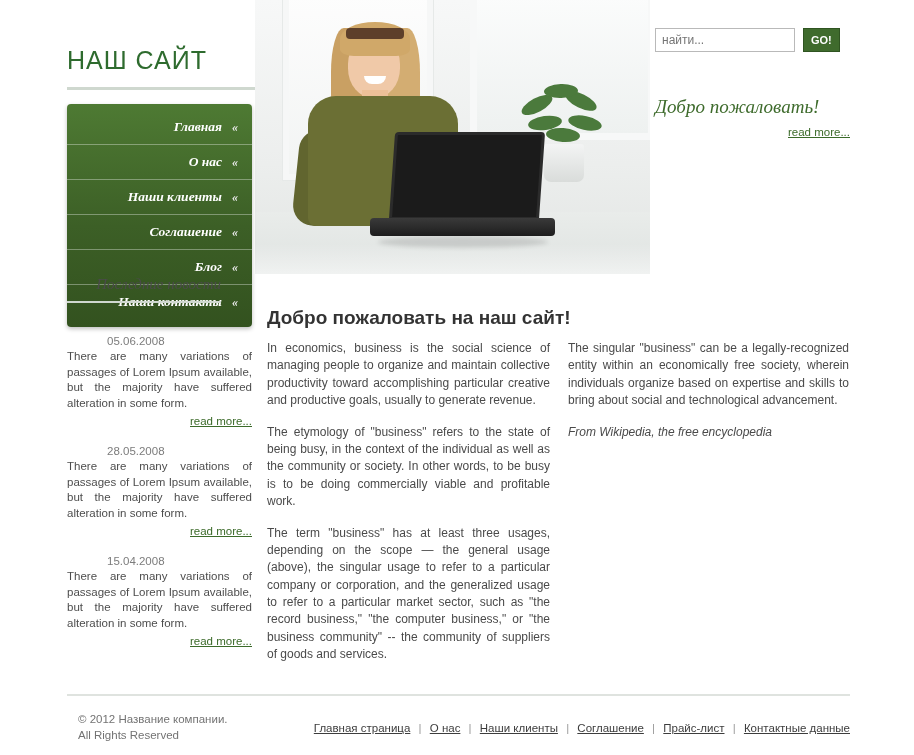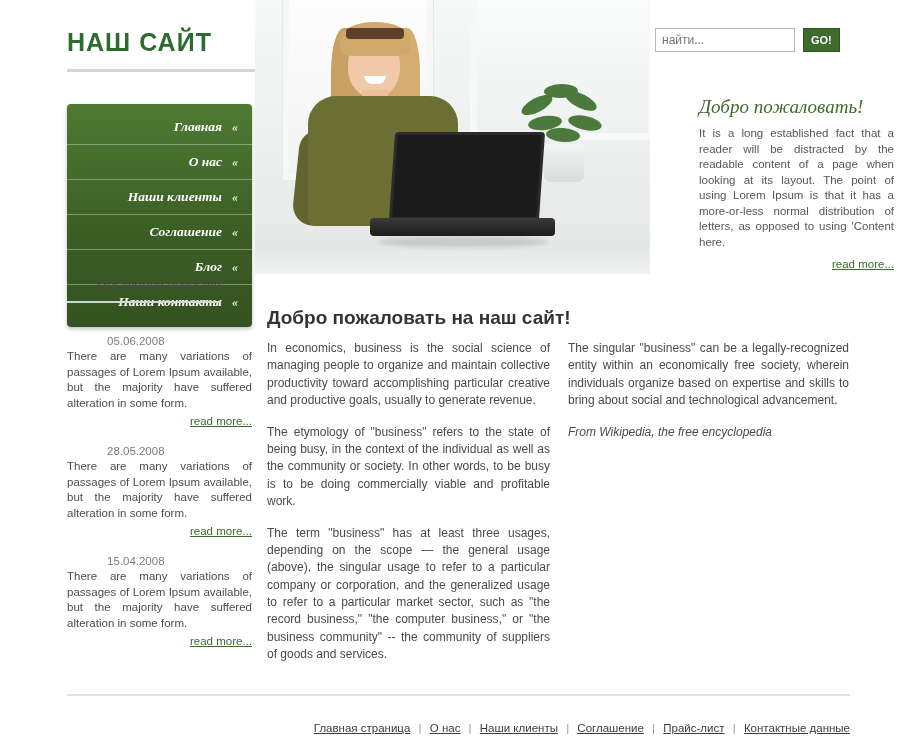--- a/index.html
+++ b/index.html
@@ -12,25 +12,25 @@
     position: relative;
     width: 914px;
     height: 755px;
     overflow: hidden;
     background: #ffffff;
   }
 
   
   .site-title {
     position: absolute;
-    left: 67px; top: 28px;
+    left: 67px; top: 46px;
     width: 210px;
     color: #2e6b2e;
     font-size: 25px;
-    font-weight: bold;
+    font-weight: normal;
     letter-spacing: 1px;
     padding-bottom: 12px;
     border-bottom: 3px solid #cfd8cf;
   }
 
   
   .hero {
     position: absolute;
     left: 255px; top: 0;
     width: 395px; height: 274px;
@@ -158,21 +158,21 @@
     border:1px solid #2f5421;
     font-size:11px;
     font-weight:bold;
     font-family: "Liberation Sans", sans-serif;
     cursor:pointer;
     padding: 0 7px;
   }
 
   
   .welcome {
-    position:absolute; left:655px; top:96px; width:195px;margin-left:44px;
+    position:absolute; left:655px; top:96px; width:195px;
   }
   .welcome h2 {
     margin:0 0 8px 0;
     font-family: "Liberation Serif", serif;
     font-style: italic;
     font-size: 19px;
     color:#3e6b2c;
     font-weight: normal;
   }
   .welcome p {
@@ -322,21 +322,20 @@
     <div class="desk-reflection"></div>
   </div>
 
   <div class="search-box">
     <input class="search-input" type="text" placeholder="найти..." style="">
     <button class="search-go">GO!</button>
   </div>
 
   <div class="welcome">
     <h2>Добро пожаловать!</h2>
-    <p>It is a long established fact that a reader will be distracted by the readable content of a page when looking at its layout. The point of using Lorem Ipsum is that it has a more-or-less normal distribution of letters, as opposed to using 'Content here.</p>
     <a class="readmore">read more...</a>
   </div>
 
   <nav class="nav">
     <div class="nav-item">
       <span>Главная</span>
       <span class="nav-chev">«</span>
     </div>
     <div class="nav-item">
       <span>О нас</span>
@@ -386,20 +385,24 @@
     <p>The etymology of "business" refers to the state of being busy, in the context of the individual as well as the community or society. In other words, to be busy is to be doing commercially viable and profitable work.</p>
     <p>The term "business" has at least three usages, depending on the scope — the general usage (above), the singular usage to refer to a particular company or corporation, and the generalized usage to refer to a particular market sector, such as "the record business," "the computer business," or "the business community" -- the community of suppliers of goods and services.</p>
   </div>
 
   <div class="col col-2">
     <p>The singular "business" can be a legally-recognized entity within an economically free society, wherein individuals organize based on expertise and skills to bring about social and technological advancement.</p>
     <p class="source">From Wikipedia, the free encyclopedia</p>
   </div>
 
   <div class="footer-rule"></div>
+  <div class="copyright">
+    <div>© 2012 Название компании.</div>
+    <div>All Rights Reserved</div>
+  </div>
   <div class="footer-nav">
     <a>Главная страница</a>
     <span class="footer-sep">|</span>
     <a>О нас</a>
     <span class="footer-sep">|</span>
     <a>Наши клиенты</a>
     <span class="footer-sep">|</span>
     <a>Соглашение</a>
     <span class="footer-sep">|</span>
     <a>Прайс-лист</a>

